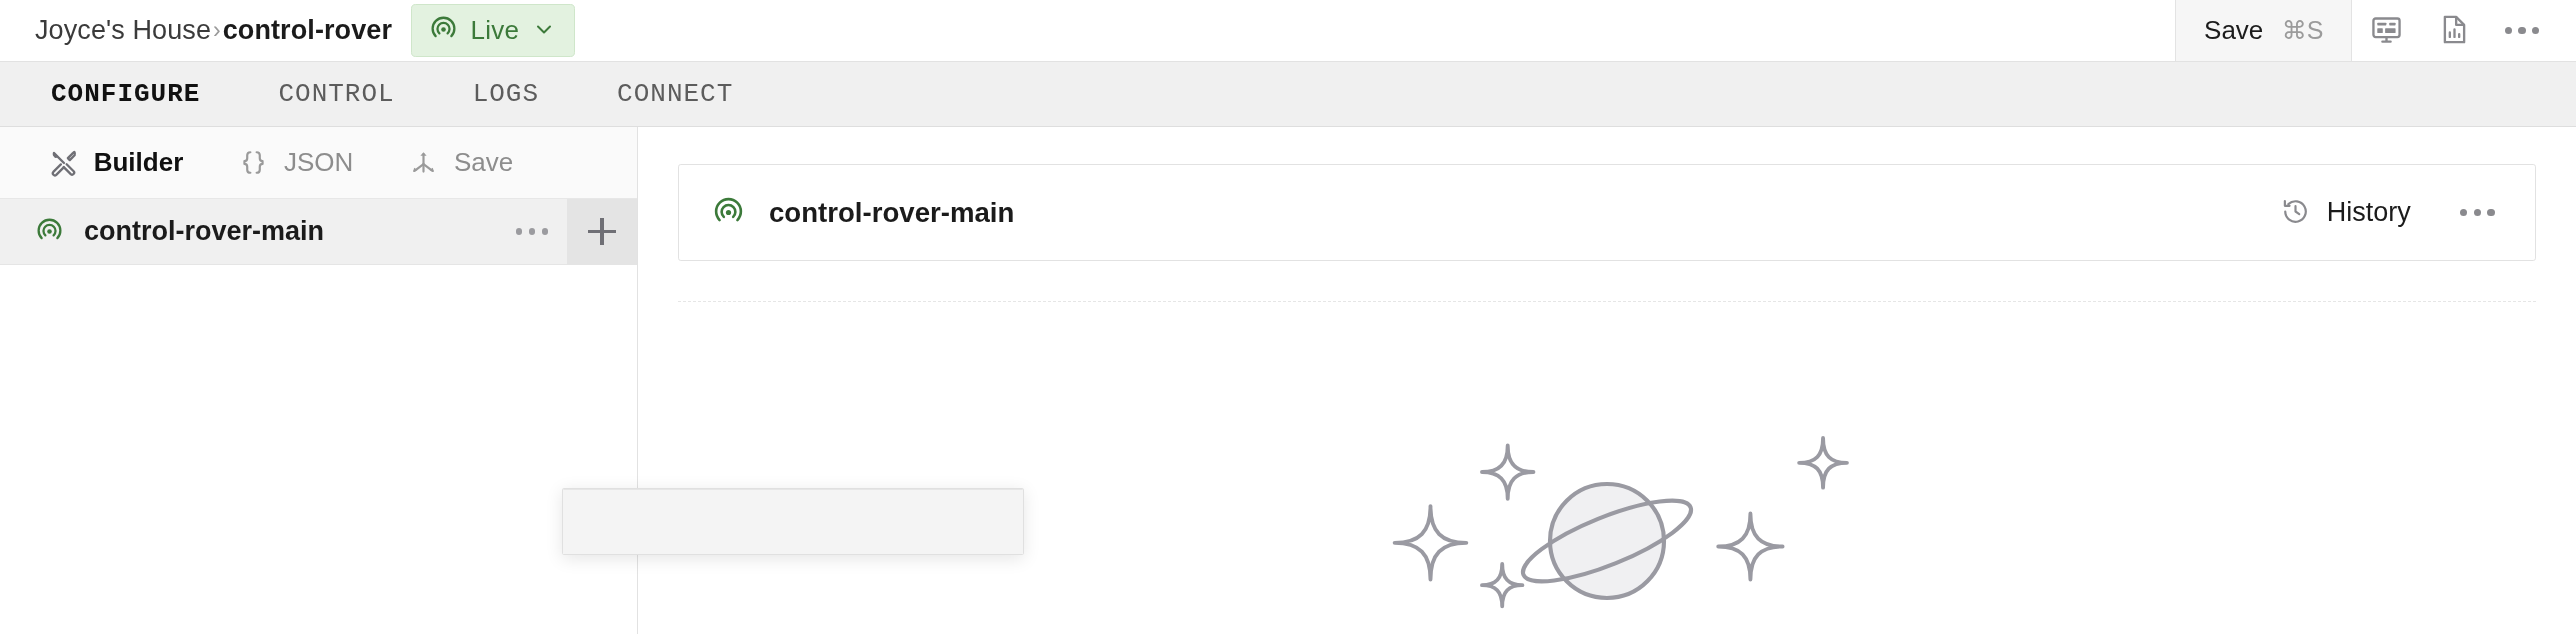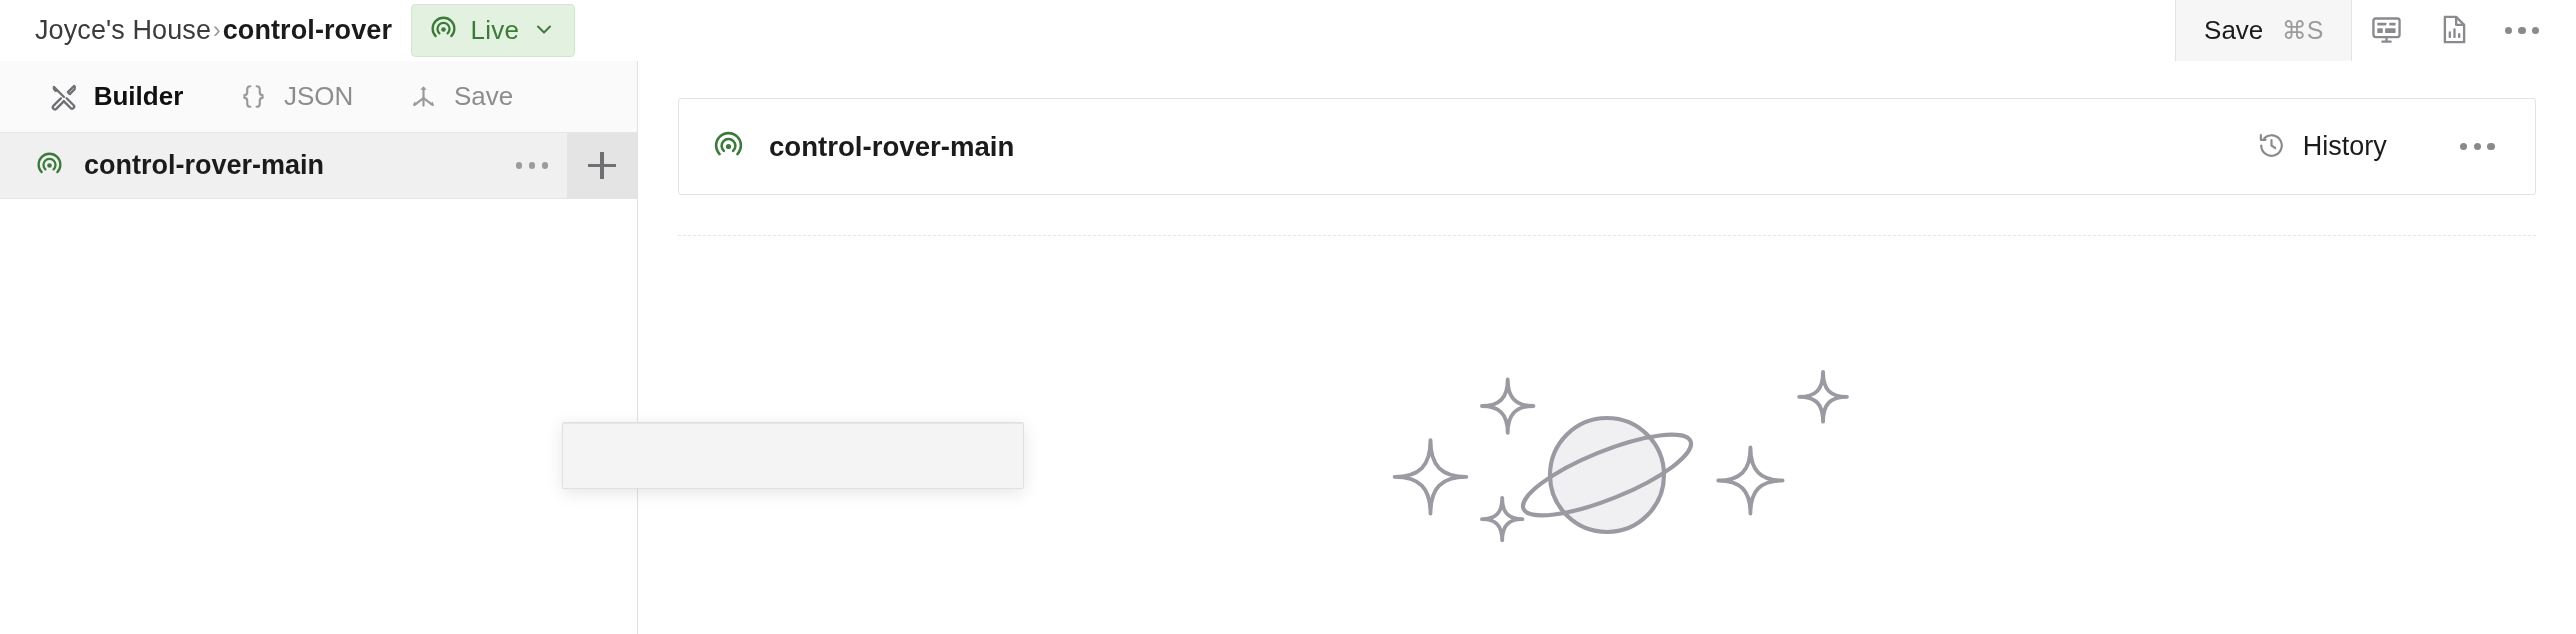--- a/index.html
+++ b/index.html
@@ -270,21 +270,21 @@
     font-weight: 700;
     color: #1b1b1b;
     white-space: nowrap;
   }
   .card .card-spacer { flex: 1 1 auto; }
   .history-btn {
     display: flex;
     align-items: center;
     gap: 16.5px;
     cursor: pointer;
-    margin-right: 64px;
+    margin-right: 40px;
   }
   .history-btn .hb-label { font-size: 27px; color: #1b1b1b; }
   .card-dots { cursor: pointer; padding: 9.2px; }
 
   .dashed-sep {
     margin-top: 40px;
     border-top: 1.8px dashed #e6e6e6;
     width: 100%;
   }
 
@@ -410,20 +410,26 @@
       <div class="icon-btn">
         <span class="dots">
           <i></i>
             <i></i>
             <i></i>
         </span>
       </div>
     </div>
   </div>
 
+  <div class="tabbar">
+    <div class="tab active">CONFIGURE</div>
+    <div class="tab">CONTROL</div>
+    <div class="tab">LOGS</div>
+    <div class="tab">CONNECT</div>
+  </div>
 
   <div class="body">
 
     <div class="sidebar">
 
       <div class="view-switch">
 
         <div class="vs-item active">
           <span class="vs-ico">
             <svg width="29" height="29" viewBox="0 0 24 24" fill="none">

